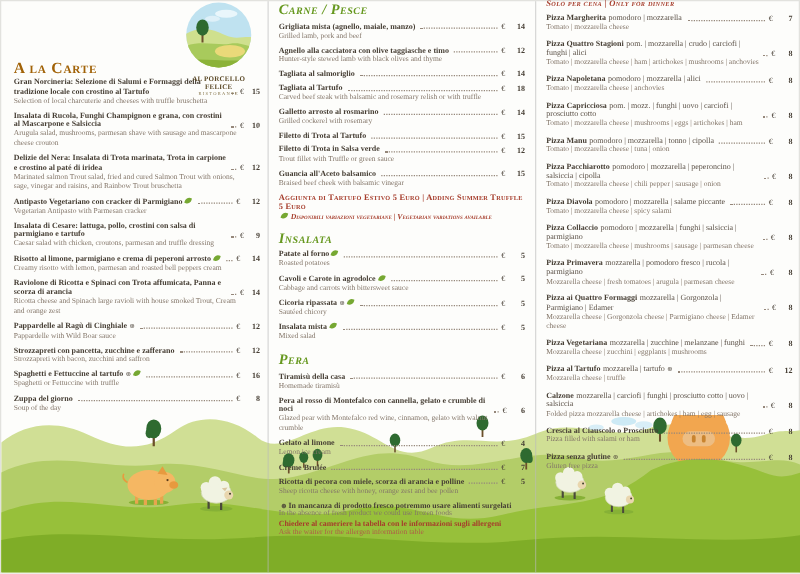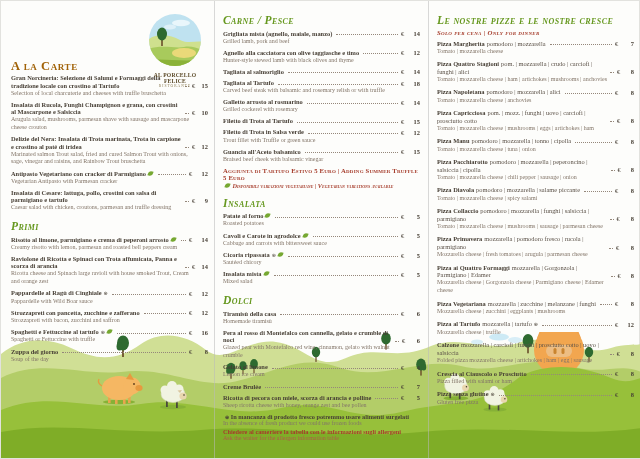--- a/index.html
+++ b/index.html
@@ -2,21 +2,21 @@
 <html><head>
 <meta charset="utf-8">
 <style>
   html,body{margin:0;padding:0;}
   body{width:640px;height:459px;position:relative;overflow:hidden;background:#fdfdfb;
        font-family:"Liberation Serif", serif;-webkit-font-smoothing:antialiased;}
   .page{position:absolute;inset:0;border:1px solid #e2e2de;box-sizing:border-box;}
   .fold{position:absolute;top:0;bottom:0;width:1px;background:#b9b9ba;opacity:.55;z-index:30;}
   .fold.f1{left:213px;} .fold.f2{left:427px;}
 
-  .panel{position:absolute;top:12px;width:197px;z-index:10;}
+  .panel{position:absolute;top:0;width:197px;z-index:10;}
   .panel.p1{left:10px;} .panel.p2{left:222px;} .panel.p3{left:436px;}
 
   .logo{position:absolute;top:0;right:2px;width:62px;text-align:center;}
   .logo .brand{font-size:5.6px;font-weight:bold;color:#5c4a28;letter-spacing:.2px;margin-top:1px;}
   .logo .tagline{font-size:3.6px;color:#8a7a50;letter-spacing:1px;}
 
   .alacarte{margin:46px 0 0 0;font-size:12.5px;font-weight:bold;color:#a16207;
             font-variant:small-caps;letter-spacing:.6px;}
   .sec-h{margin:9px 0 3px 0;font-size:11.5px;font-weight:bold;font-style:italic;color:#66981f;
          font-variant:small-caps;letter-spacing:.4px;line-height:1;}
@@ -125,21 +125,20 @@
     <div class="row">
       <span class="iname"><span class="nm">Insalata di Cesare: lattuga, pollo, crostini con salsa di parmigiano e tartufo</span></span>
       <span class="dots"></span>
       <span class="eur">€</span>
       <span class="val">9</span>
     </div>
     <div class="desc">Caesar salad with chicken, croutons, parmesan and truffle dressing</div>
   </div>
 </div>
 
-    <div class="sec-h">Primi</div>
     <div>
   <div class="item">
     <div class="row">
       <span class="iname"><span class="nm">Risotto al limone, parmigiano e crema di peperoni arrosto</span><span class="leaf-icon"></span></span>
       <span class="dots"></span>
       <span class="eur">€</span>
       <span class="val">14</span>
     </div>
     <div class="desc">Creamy risotto with lemon, parmesan and roasted bell peppers cream</div>
   </div>
@@ -321,21 +320,21 @@
     <div class="row">
       <span class="iname"><span class="nm">Insalata mista</span><span class="leaf-icon"></span></span>
       <span class="dots"></span>
       <span class="eur">€</span>
       <span class="val">5</span>
     </div>
     <div class="desc">Mixed salad</div>
   </div>
 </div>
 
-    <div class="sec-h">Dolci</div>
+    <div class="sec-h">Pera</div>
     <div>
   <div class="item">
     <div class="row">
       <span class="iname"><span class="nm">Tiramisù della casa</span></span>
       <span class="dots"></span>
       <span class="eur">€</span>
       <span class="val">6</span>
     </div>
     <div class="desc">Homemade tiramisù</div>
   </div>
@@ -383,21 +382,20 @@
 
     <div class="footnotes">
       <div class="fn-it"><span class="frozen">⊛</span> <span>In mancanza di prodotto fresco potremmo usare alimenti surgelati</span></div>
       <div class="fn-en">In the absence of fresh product we could use frozen foods</div>
       <div class="fn-it red">Chiedere al cameriere la tabella con le informazioni sugli allergeni</div>
       <div class="fn-en red">Ask the waiter for the allergen information table</div>
     </div>
   </div>
 
   <div class="panel p3">
-    <div class="sec-h first">Le nostre pizze e le nostre cresce</div>
     <div class="sub-h">Solo per cena | Only for dinner</div>
     <div>
   <div class="item">
     <div class="row">
       <span class="iname"><span class="nm">Pizza Margherita</span><span class="ing">pomodoro | mozzarella</span></span>
       <span class="dots"></span>
       <span class="eur">€</span>
       <span class="val">7</span>
     </div>
     <div class="desc">Tomato | mozzarella cheese</div>

